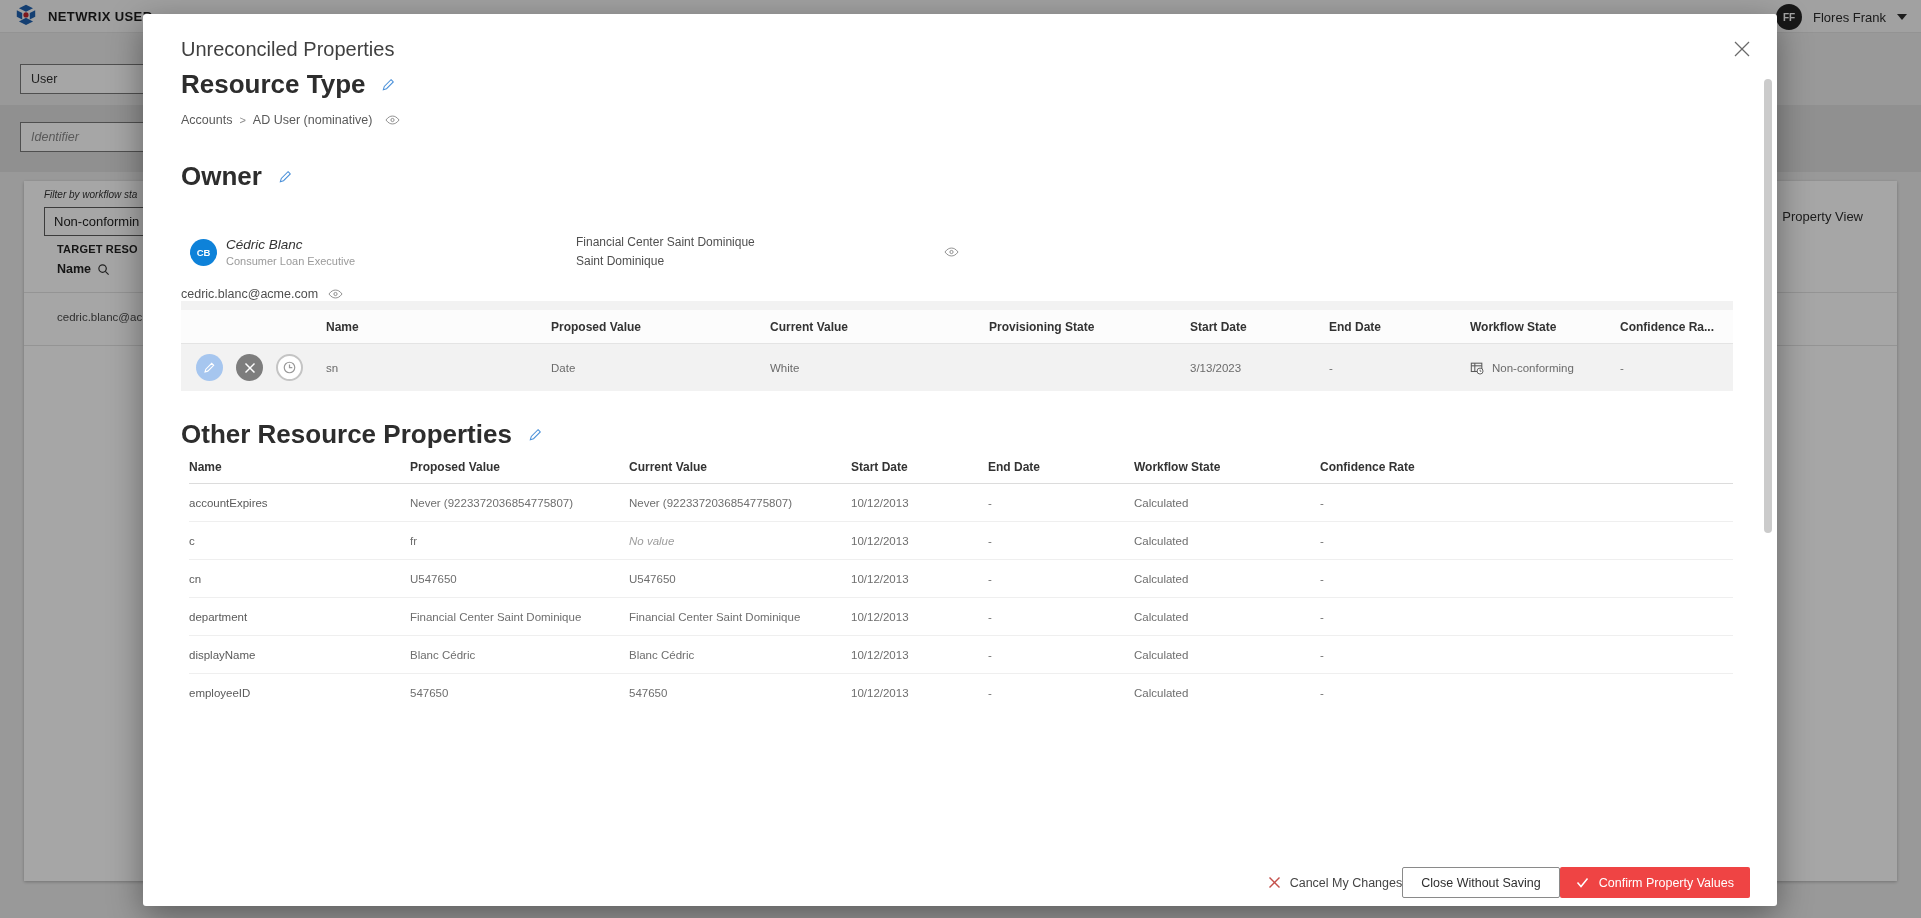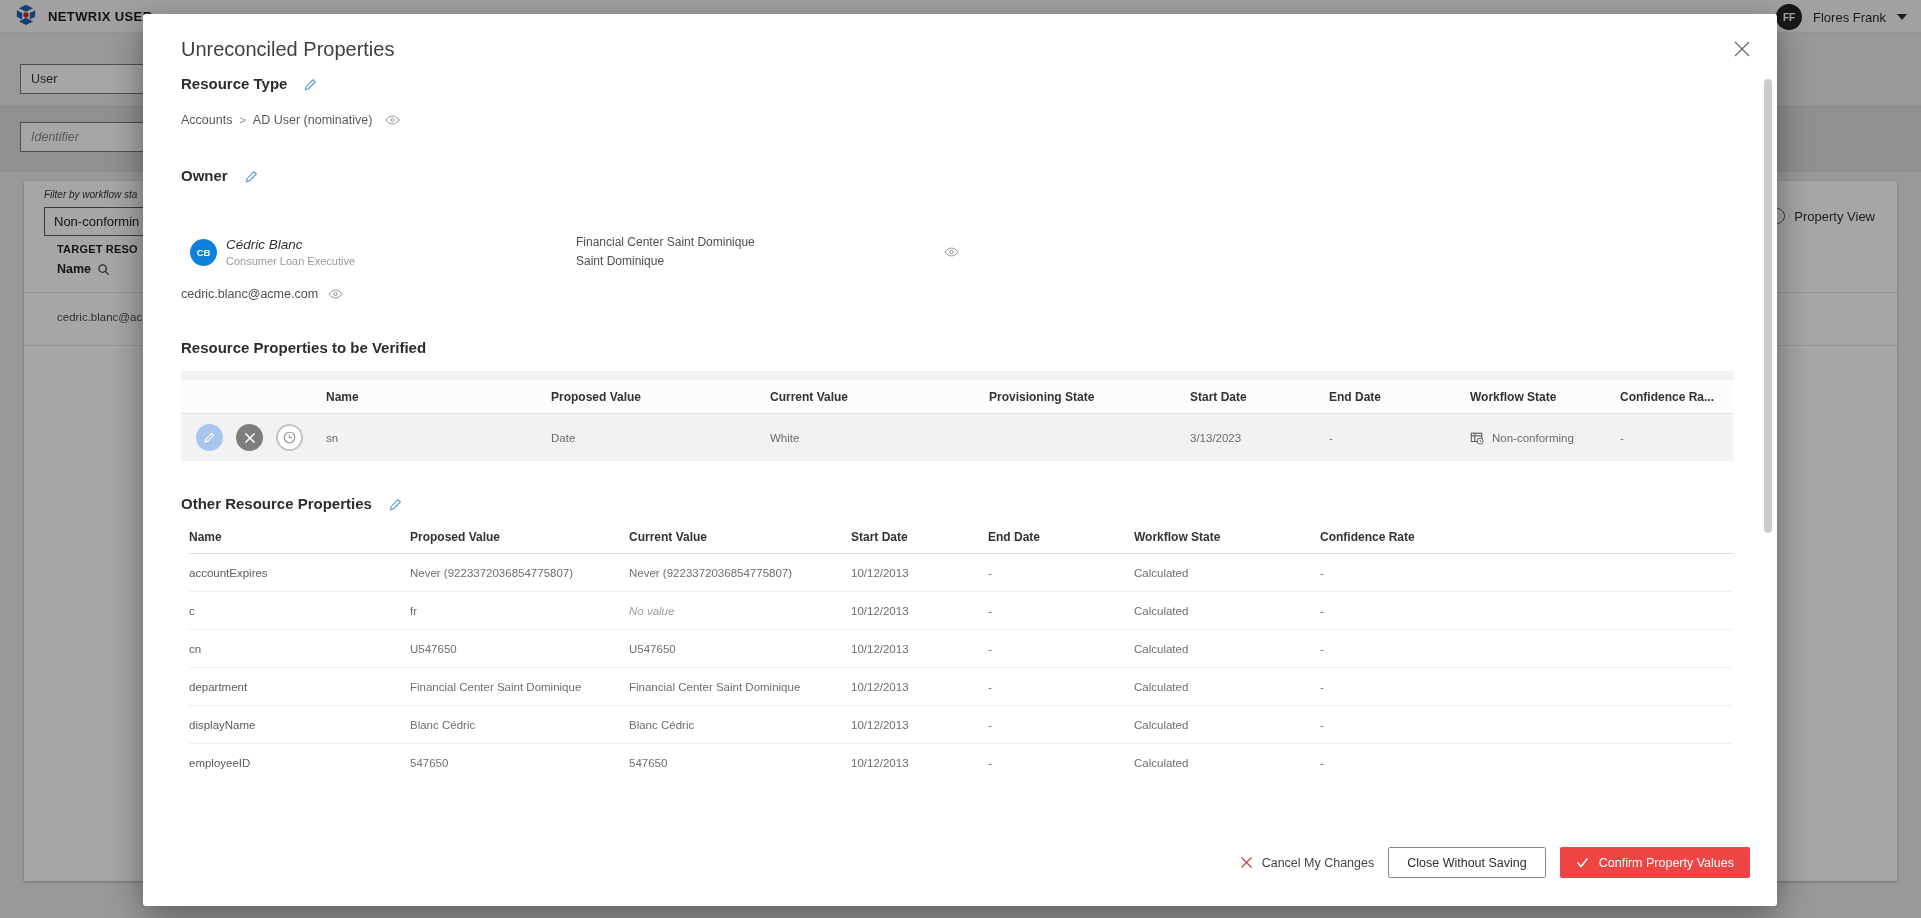--- a/index.html
+++ b/index.html
@@ -31,32 +31,32 @@
   .filterlabel { position:absolute; left:20px; top:8px; font-size:10px; font-style:italic; color:#333; white-space:nowrap; }
   .filtersel { position:absolute; left:20px; top:26px; width:130px; height:29px; background:#fff;
     border:1px solid #5c5c5c; font-size:13px; color:#222; display:flex; align-items:center;
     padding:0 9px; white-space:nowrap; overflow:hidden; }
   .bg-th1 { position:absolute; left:33px; top:62px; font-size:11px; font-weight:bold; color:#222;
     letter-spacing:.2px; white-space:nowrap; }
   .bg-th2 { position:absolute; left:33px; top:81px; font-size:12.5px; font-weight:bold; color:#222;
     display:flex; align-items:center; gap:6px; white-space:nowrap; }
   .bgsep { position:absolute; left:0; width:100%; height:1px; background:#e3e3e3; }
   .bgrow { position:absolute; left:33px; top:130px; font-size:11.5px; color:#4a4a4a; white-space:nowrap; }
-  .pview { position:absolute; right:22px; top:27px; display:flex; align-items:center; gap:9px; }
+  .pview { position:absolute; right:34px; top:27px; display:flex; align-items:center; gap:9px; }
   .radio { width:16px; height:16px; border-radius:50%; border:1px solid #5f5f5f; background:#fff; }
   .pview span { font-size:13px; color:#2e2e2e; white-space:nowrap; }
 
   .overlay { position:absolute; inset:0; background:rgba(0,0,0,.35); }
 
   
   .modal { position:absolute; left:143px; top:14px; width:1634px; height:892px; background:#fff;
     border-radius:3px; box-shadow:0 10px 34px rgba(0,0,0,.4); padding:24px 44px 0 38px; }
   .mclose { position:absolute; top:26px; right:26px; width:18px; height:18px; cursor:pointer; }
   .mtitle { font-size:20px; color:#404040; }
-  h2.sect { font-size:15px; font-weight:bold; color:#2d2d2d; display:flex; align-items:center;
+  h2.sect { font-size:26px; font-weight:bold; color:#2d2d2d; display:flex; align-items:center;
     gap:16px; line-height:26px; }
   .rt-head { margin-top:10px; }
   .crumbs { margin-top:16px; display:flex; align-items:center; gap:7px; font-size:12.5px; color:#595959; }
   .crumb-sep { color:#8a8a8a; font-size:11px; }
   .owner-head { margin-top:36px; }
   .ownerrow { margin-top:44px; margin-left:9px; display:flex; align-items:center; }
   .cbav { width:27px; height:27px; border-radius:50%; background:#0e82d9; color:#fff; font-size:9.5px;
     font-weight:bold; display:flex; align-items:center; justify-content:center; flex:0 0 27px; }
   .oinfo { margin-left:9px; width:350px; }
   .oname { font-size:13.5px; color:#333;font-style:italic; }
@@ -85,21 +85,21 @@
   .t2 { width:1544px; margin-left:8px; }
   .t2 .hrow { display:grid; grid-template-columns:221px 219px 222px 137px 146px 186px auto;
     height:33px; align-items:center; border-bottom:1px solid #dcdcdc; }
   .t2 .hrow div { font-size:12px; font-weight:bold; color:#333; white-space:nowrap; }
   .t2 .drow { display:grid; grid-template-columns:221px 219px 222px 137px 146px 186px auto;
     height:38px; align-items:center; border-bottom:1px solid #efefef; }
   .t2 .drow div { font-size:11.5px; color:#6e6e6e; white-space:nowrap; }
   .t2 .drow div:first-child { color:#5a5a5a; }
   .novalue { font-style:italic; color:#9d9d9d !important; }
 
-  .mfooter { position:absolute; right:27px; bottom:28px; display:flex; align-items:center; gap:14px; }
+  .mfooter { position:absolute; right:27px; bottom:8px; display:flex; align-items:center; }
   .cancelbtn { display:flex; align-items:center; gap:9px; font-size:12.5px; color:#454545;
     background:none; border:none; cursor:pointer; font-family:inherit; }
   .closebtn { height:31px; padding:0 18px; background:#fff; border:1px solid #8a8a8a; border-radius:2px;
     font-size:12.5px; color:#2e2e2e; cursor:pointer; font-family:inherit; }
   .confirmbtn { height:31px; padding:0 16px; background:#ef4444; border:none; border-radius:2px;
     color:#fff; font-size:12.5px; display:flex; align-items:center; gap:10px; cursor:pointer;
     font-family:inherit; }
   .vscroll { position:absolute; right:5px; top:65px; width:8px; height:454px; background:#cbcbcb;
     border-radius:4px; }
 </style>
@@ -208,23 +208,20 @@
     </div>
 
     <div class="resval">
       <span>cedric.blanc@acme.com</span>
       <svg width="15" height="10" viewBox="0 0 16 10">
         <path d="M1 5c2.5-3.2 4.6-4.2 7-4.2S12.5 1.8 15 5c-2.5 3.2-4.6 4.2-7 4.2S3.5 8.2 1 5z" fill="none" stroke="#8a8a8a"></path>
         <circle cx="8" cy="5" r="1.7" fill="none" stroke="#8a8a8a"></circle>
       </svg>
     </div>
 
-    <h2 class="sect ver-head">
-      <span>Resource Properties to be Verified</span>
-    </h2>
     <div class="t1">
       <div class="hrow">
         <div></div>
         <div>Name</div>
         <div>Proposed Value</div>
         <div>Current Value</div>
         <div>Provisioning State</div>
         <div>Start Date</div>
         <div>End Date</div>
         <div>Workflow State</div>

